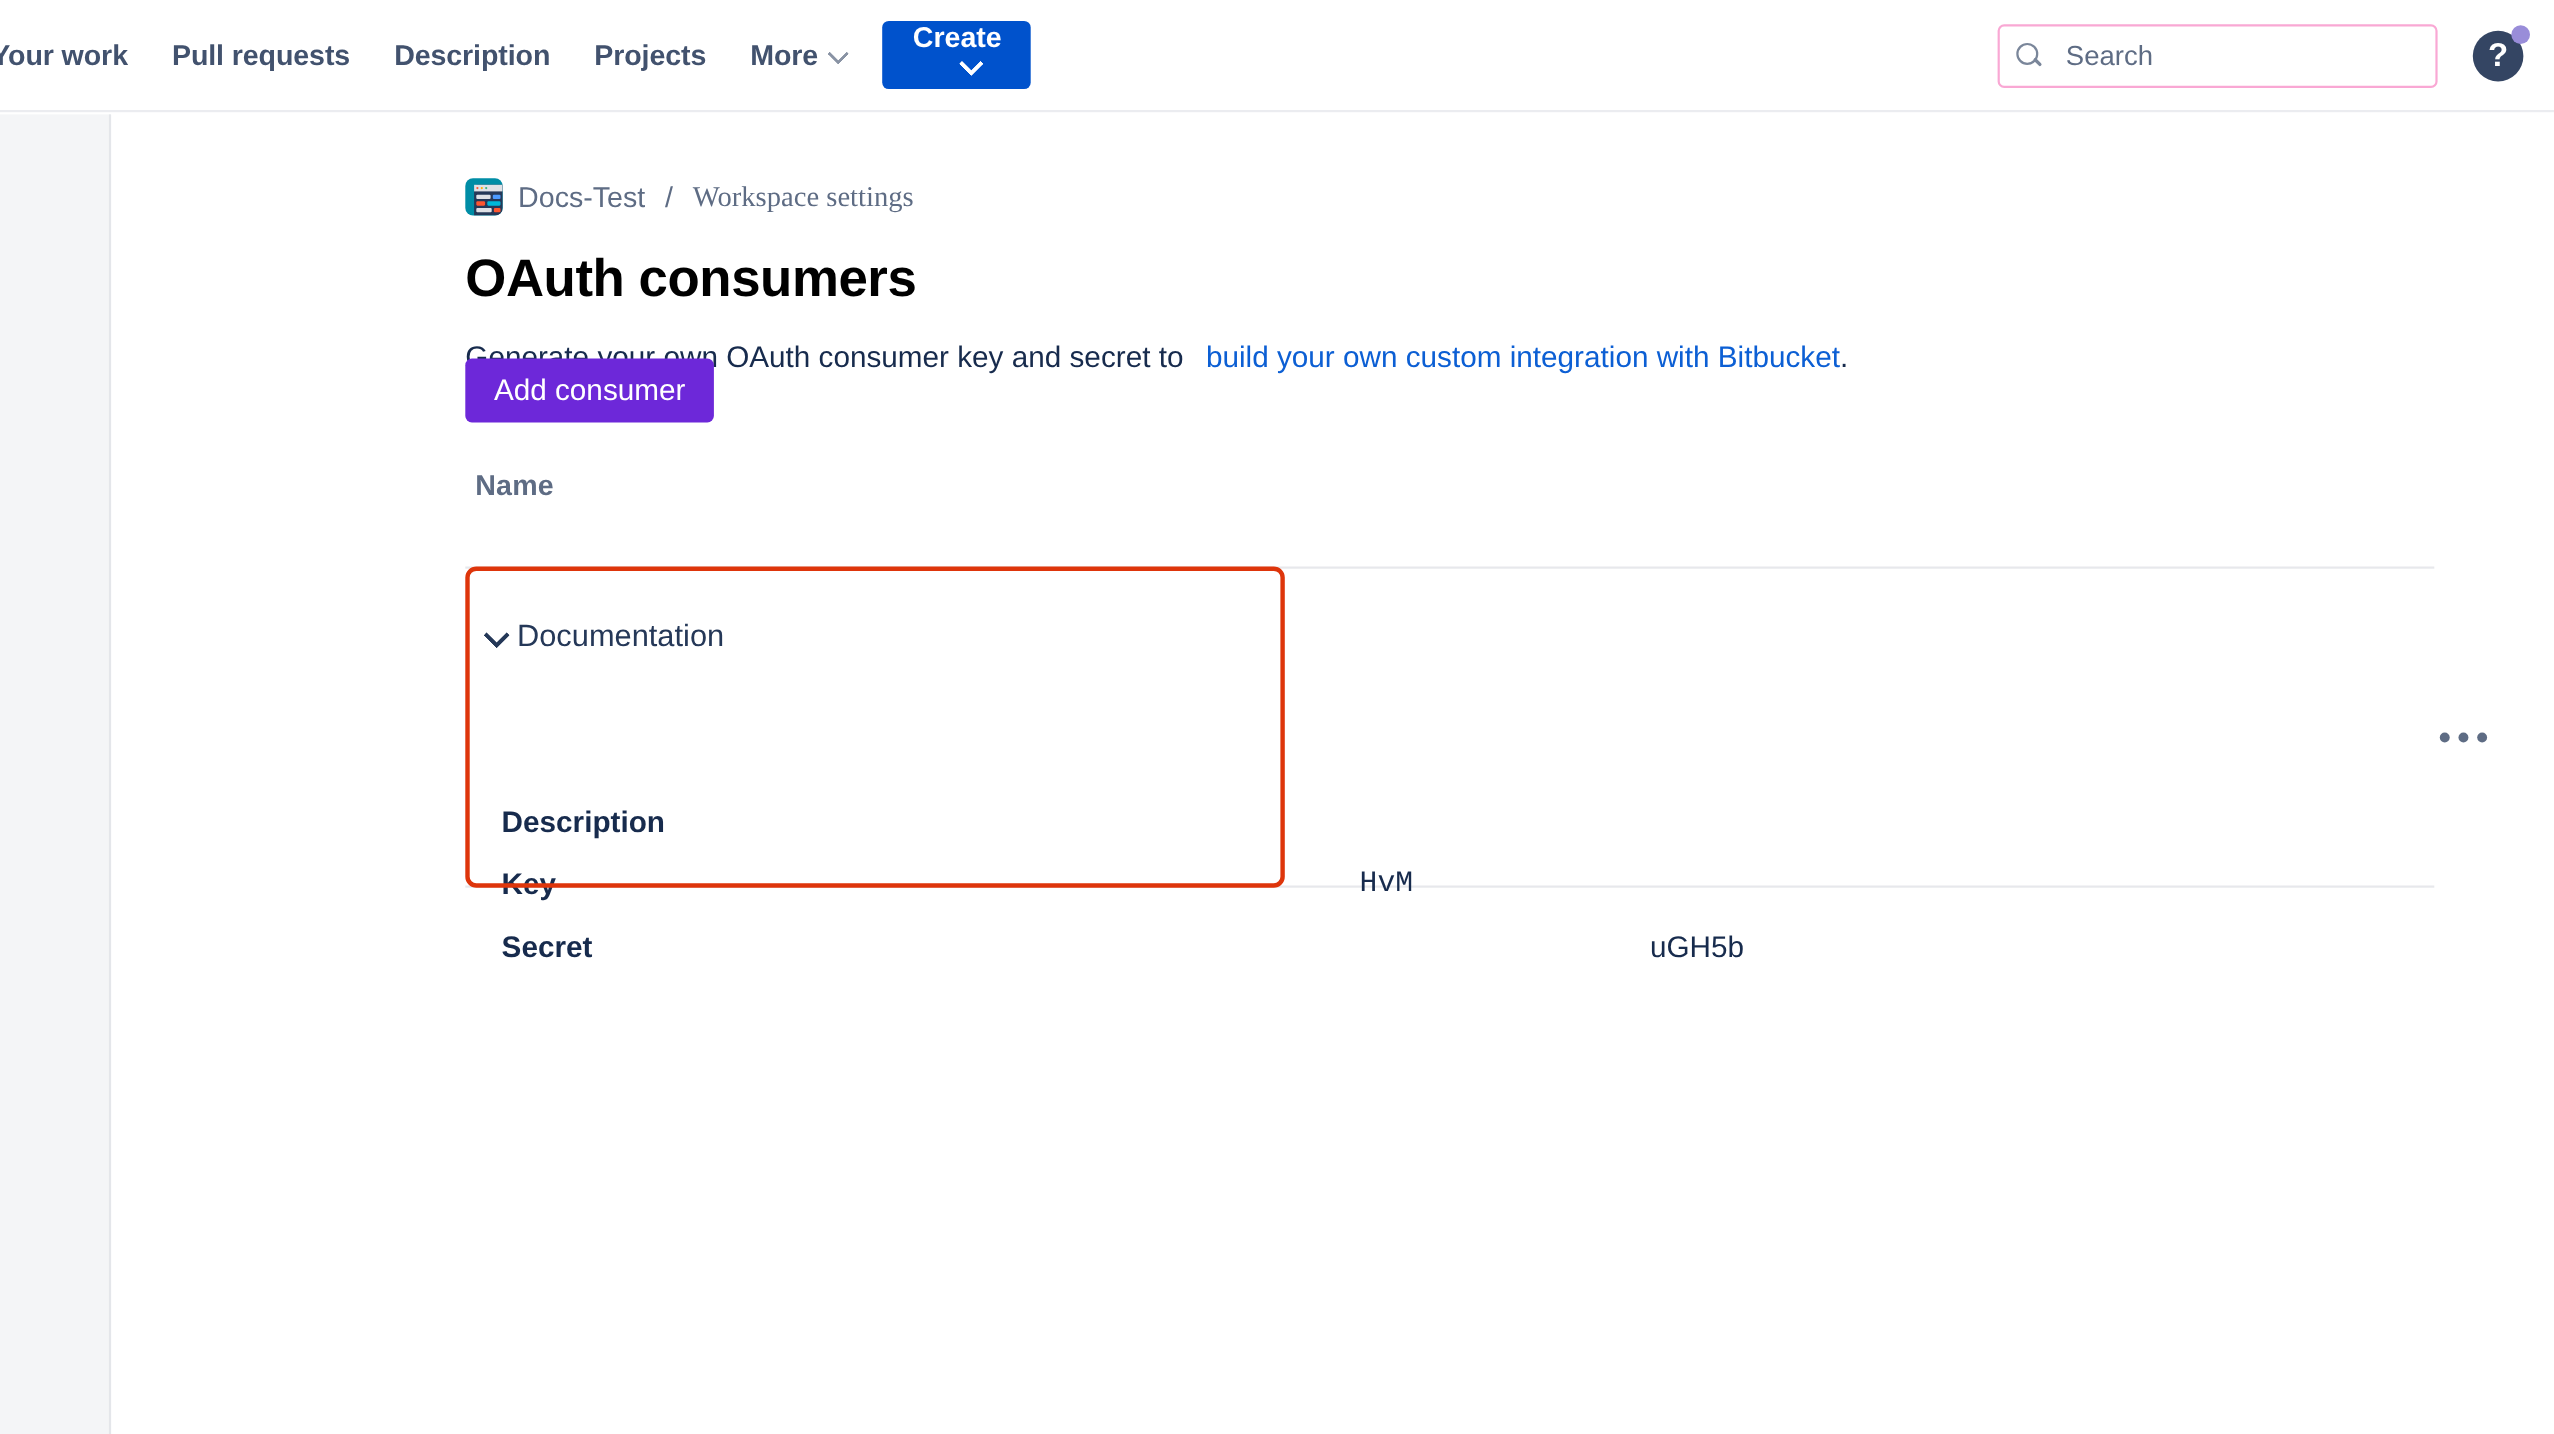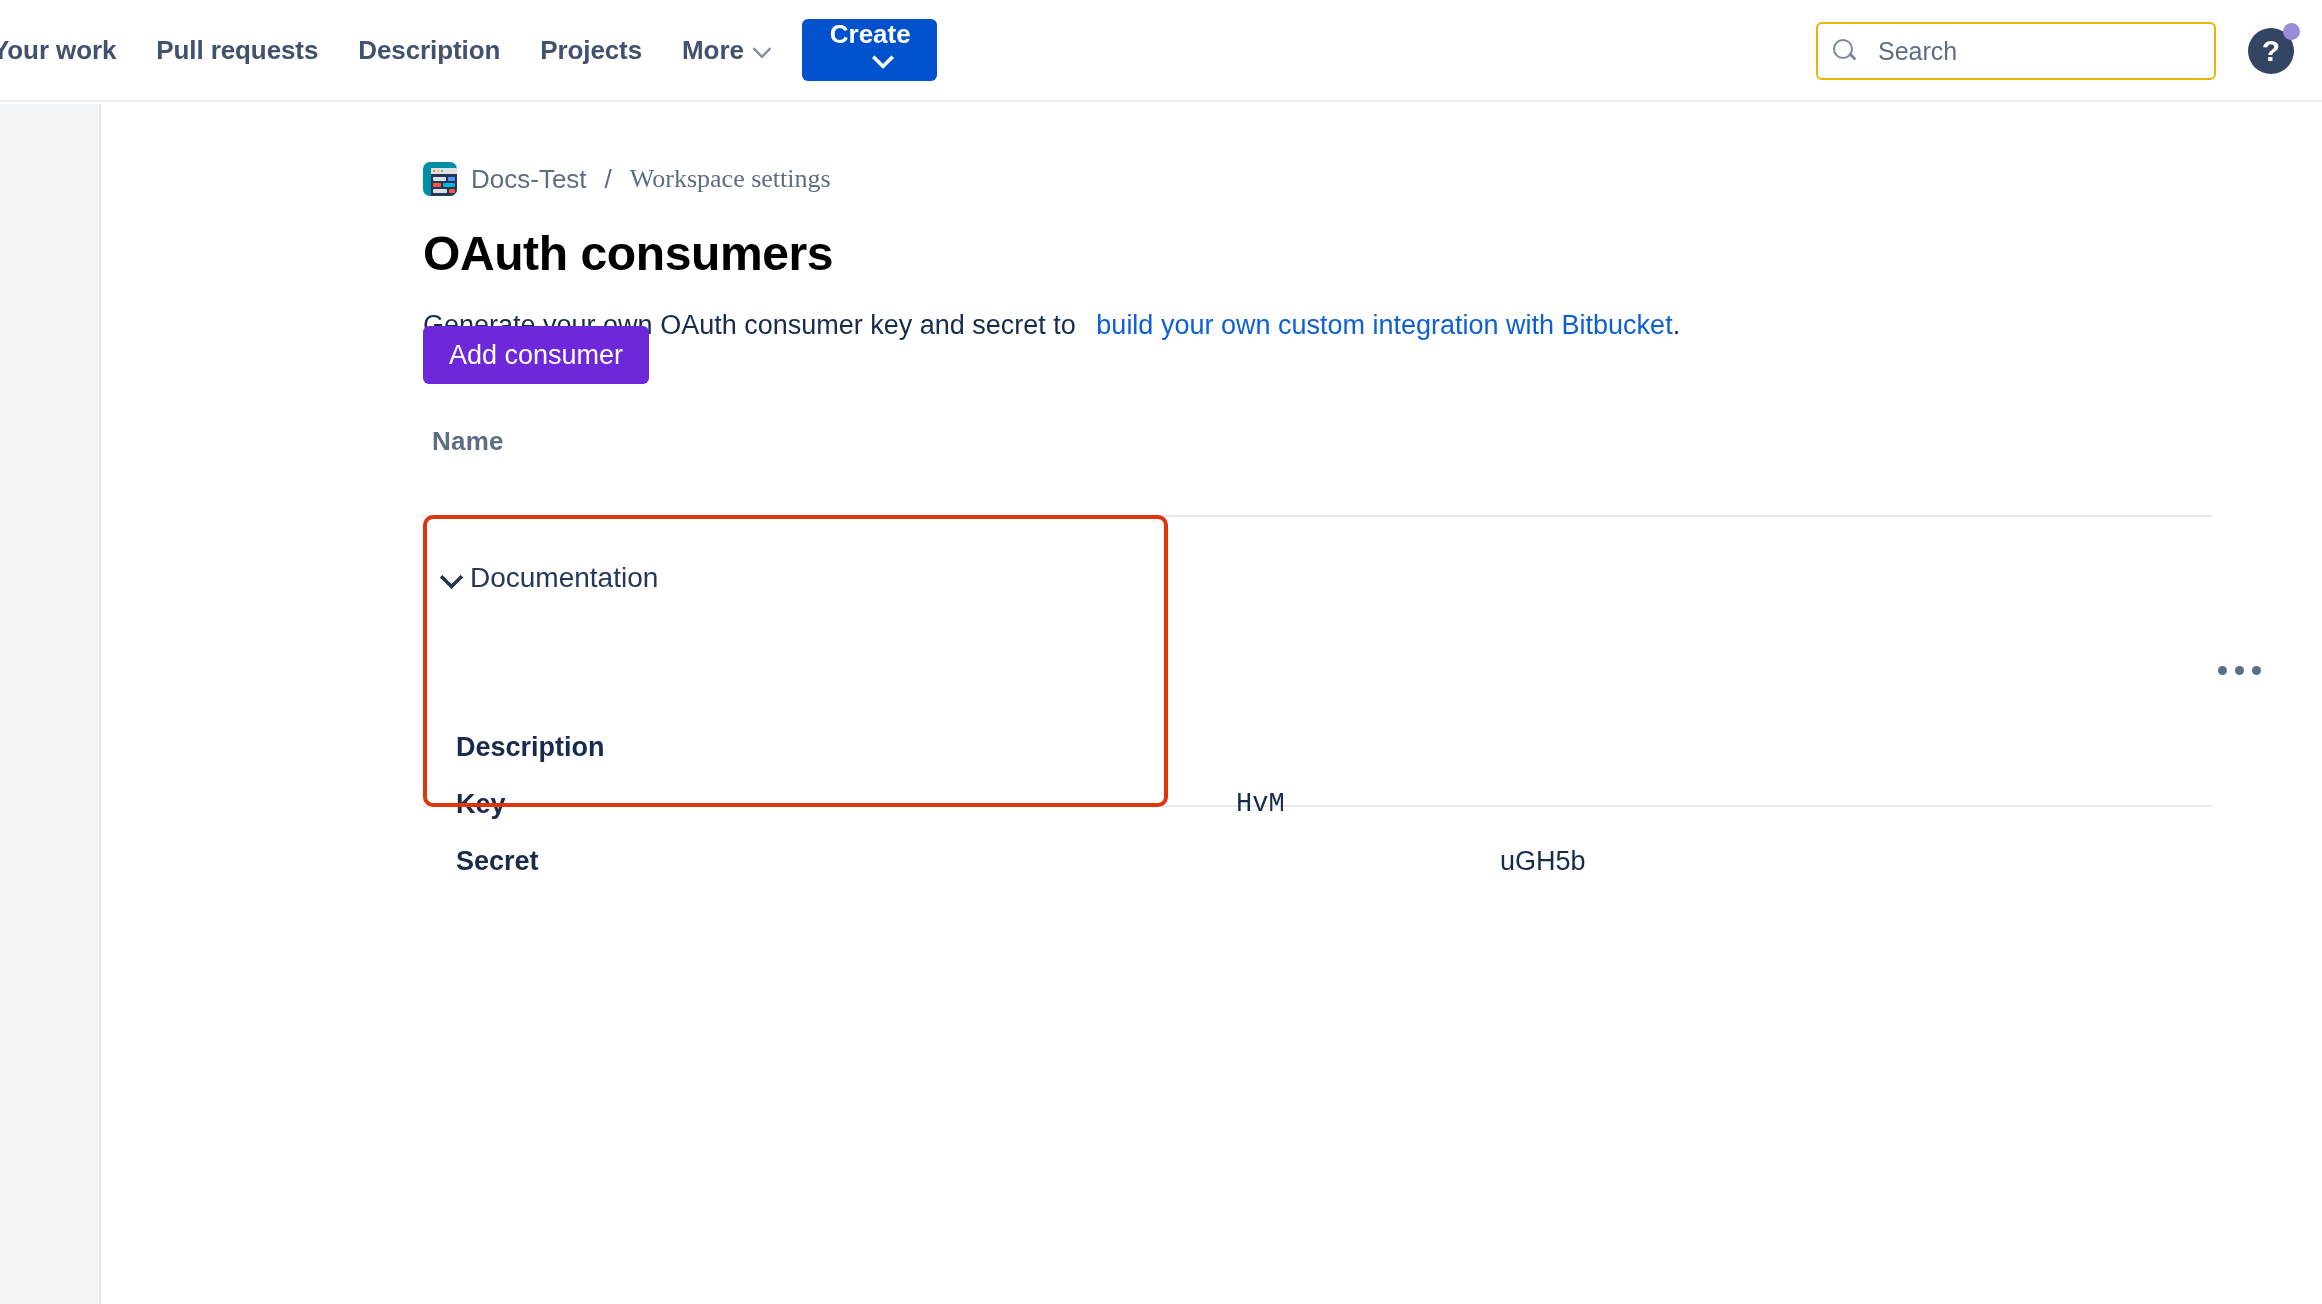--- a/index.html
+++ b/index.html
@@ -94,21 +94,21 @@
   .nav-right {
     position: absolute;
     right: 0; top: 0;
     height: 102px;
     display: flex;
     align-items: center;
     padding-right: 28px;
   }
   #search-box {
     width: 400px; height: 58px;
-    border: 2px solid #eab308;
+    border: 2px solid #f9a8d4;
     border-radius: 6px;
     background: #ffffff;
     display: flex;
     align-items: center;
     padding: 0 14px;
     cursor: text;
   }
   .search-glyph {
     width: 26px; height: 26px;
     position: relative;

